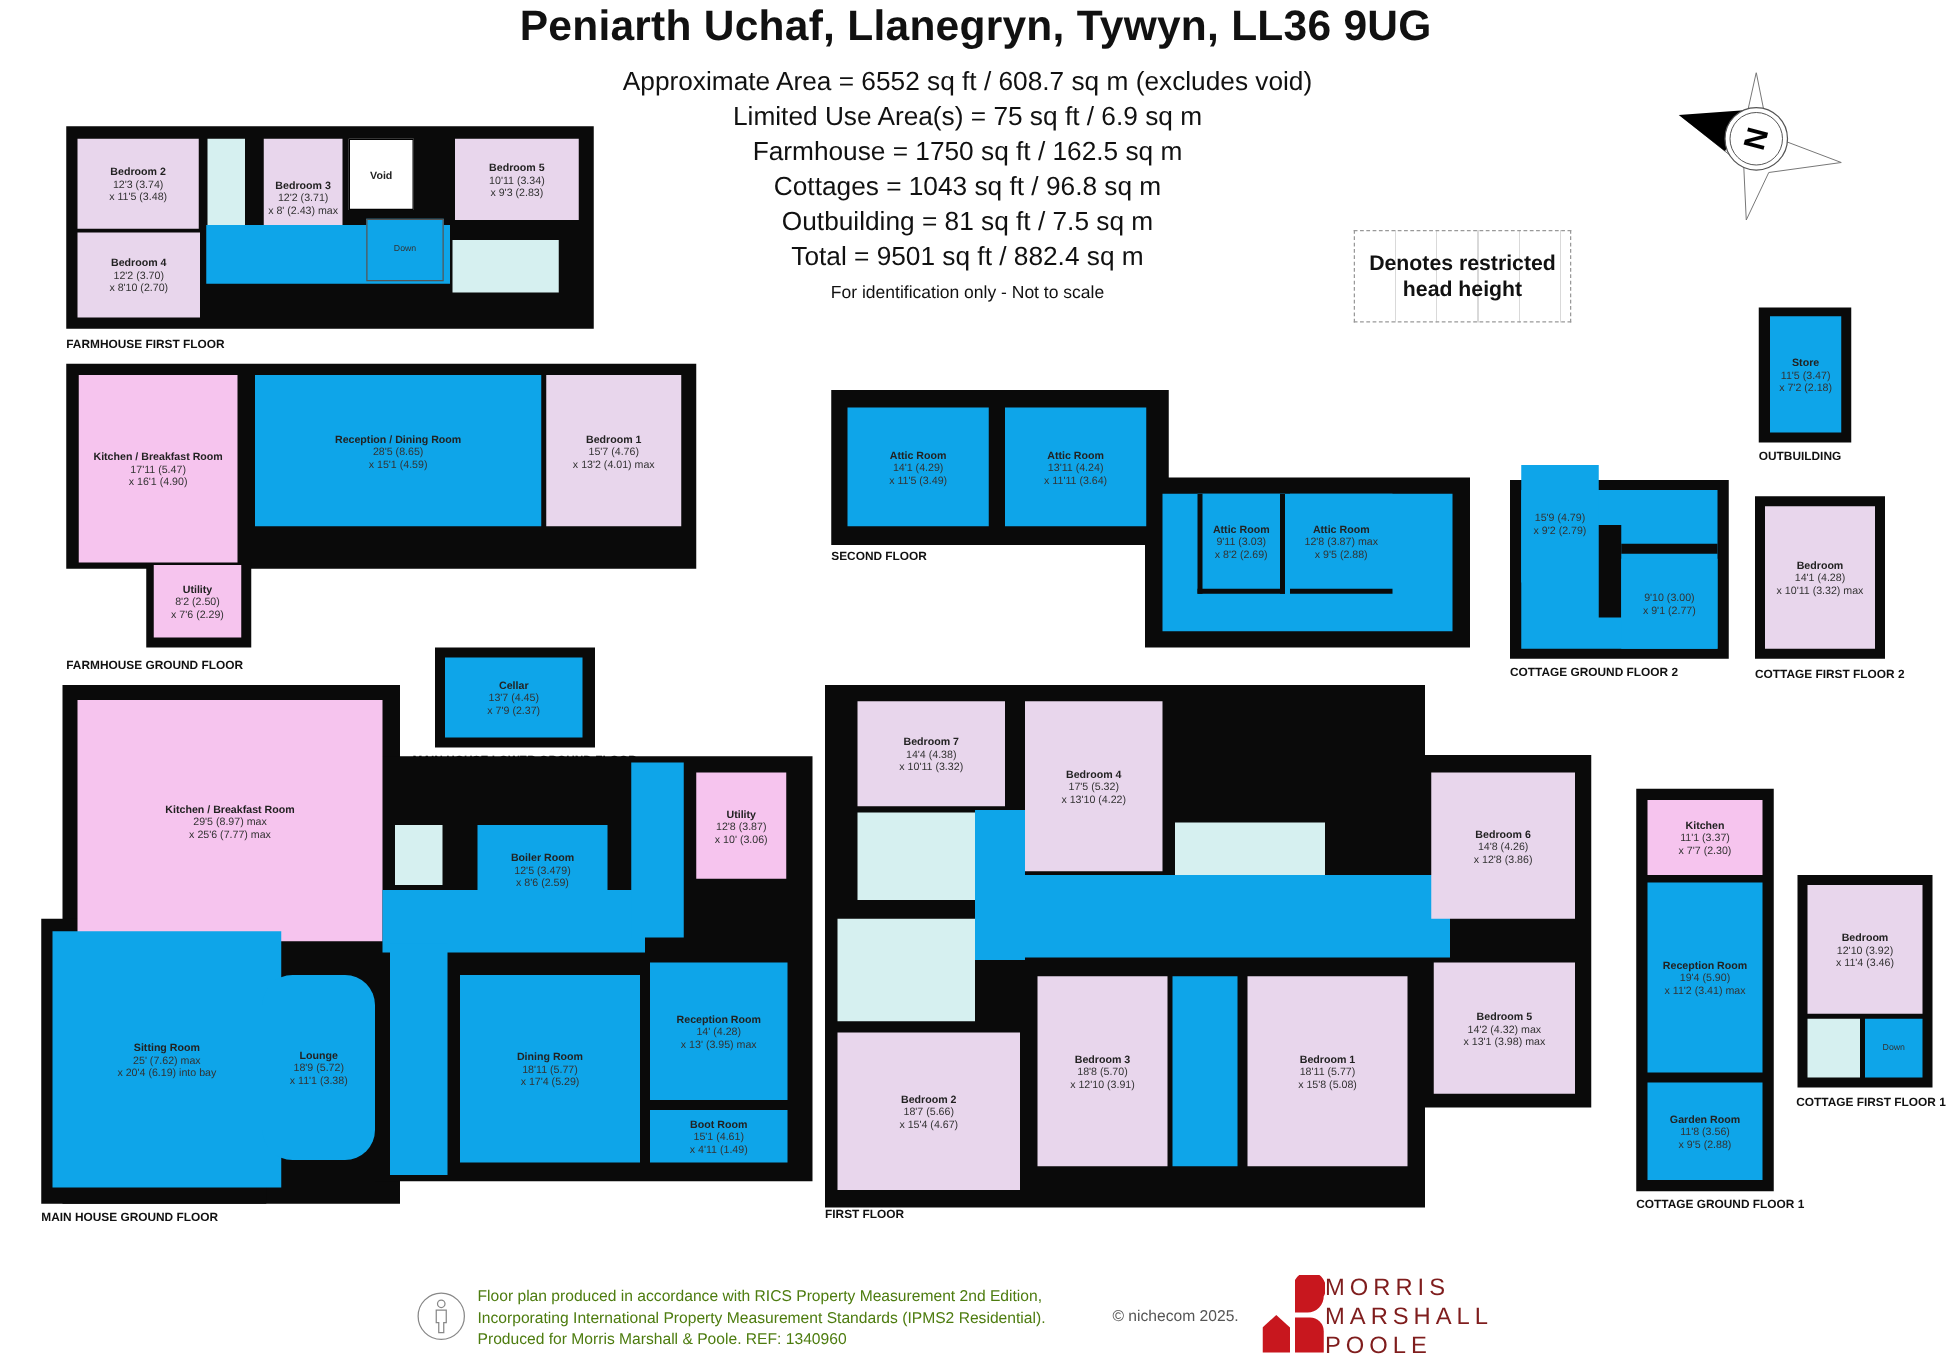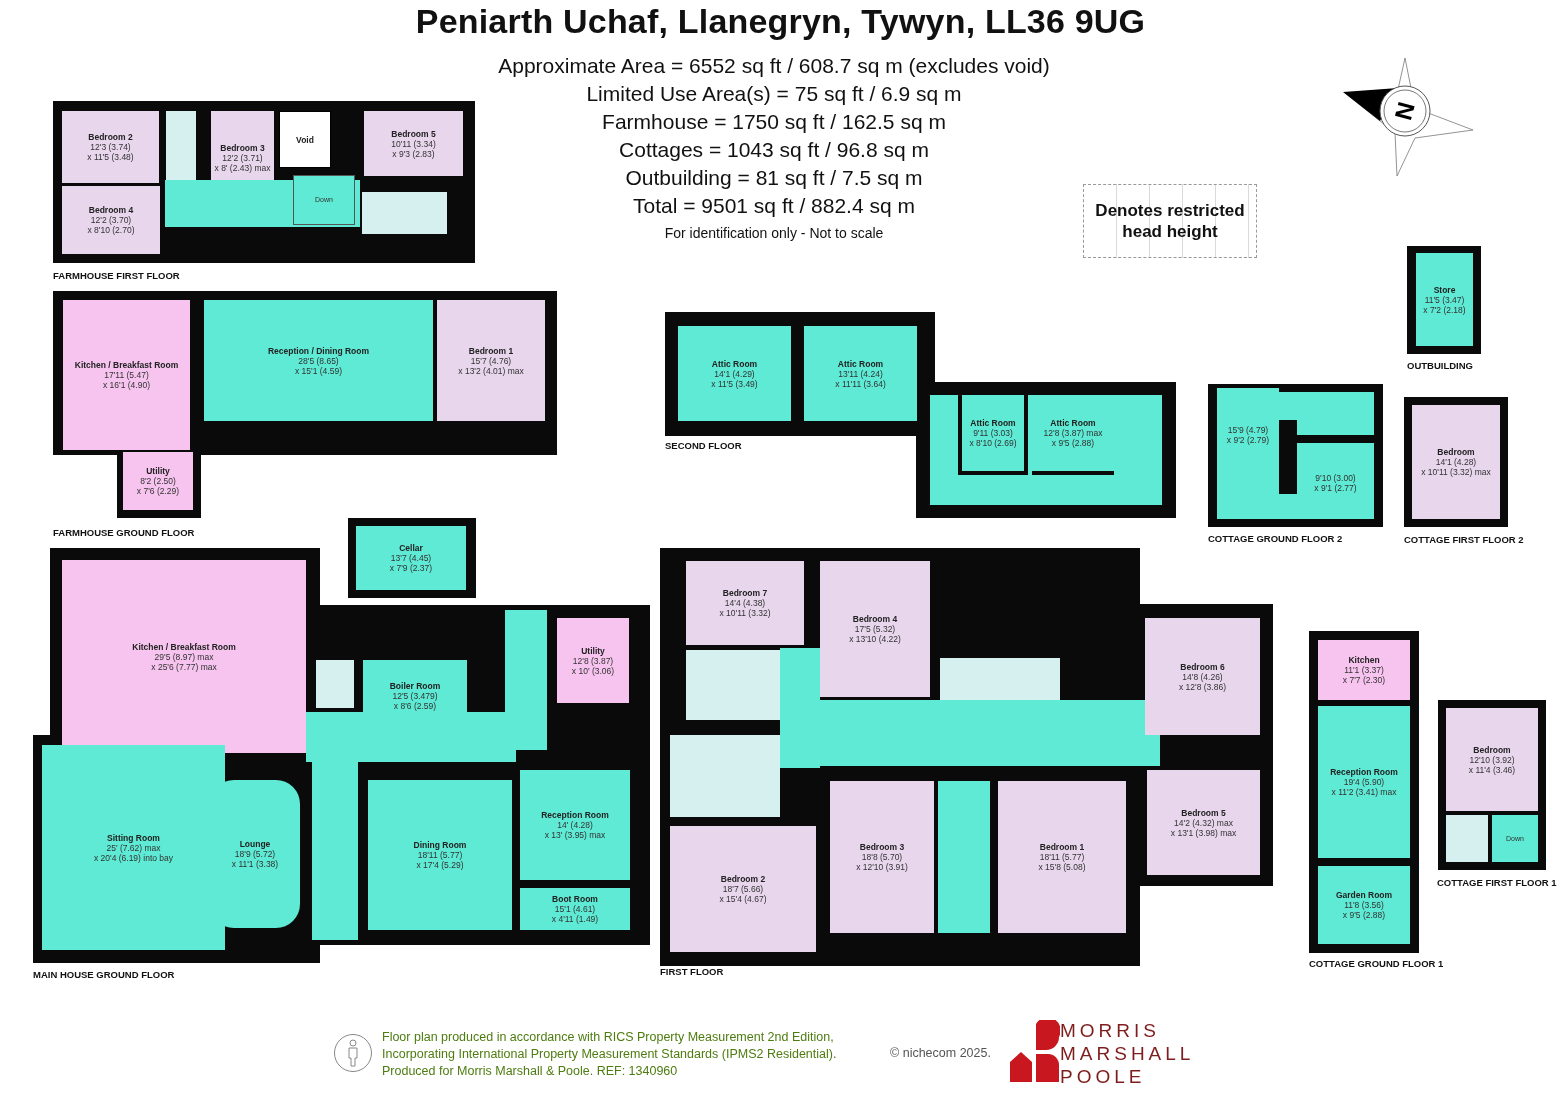--- a/index.html
+++ b/index.html
@@ -9,21 +9,21 @@
   .areas { left:374px; width:800px; top:52px; text-align:center; font-size:21px; line-height:28px; }
   .areas div { white-space:nowrap; }
   .areas .note { font-size:14px; line-height:22px; margin-top:2px; }
   .legend { left:1083px; top:184px; width:174px; height:74px; border:1px dashed #999; box-sizing:border-box;
             background-image: repeating-linear-gradient(90deg, transparent 0 32px, rgba(0,0,0,0.15) 32px 33px);
             display:flex; align-items:center; justify-content:center; text-align:center; font-weight:bold; font-size:17px; line-height:21px; }
   
   .wall { background:#0a0a0a; }
   .room { position:absolute; display:flex; flex-direction:column; align-items:center; justify-content:center; text-align:center; font-size:8.5px; line-height:10px; color:#333; box-sizing:border-box; }
   .room .rn { font-weight:bold; font-size:8.5px; color:#222; }
-  .cream { background:#5eead4; }
+  .cream { background:#0ea5e9; }
   .pink { background:#f6c4ee; }
   .lilac { background:#e8d6ec; }
   .blue { background:#d6f0f0; }
   .white { background:#ffffff; }
   .flabel { font-weight:bold; font-size:9.5px; color:#111; white-space:nowrap; }
   .footer-text { left:382px; top:1029px; font-size:12.5px; line-height:17px; color:#4d7c0f; }
   .copy { left:890px; top:1046px; font-size:12.5px; color:#555; }
   .brand { left:1060px; top:1019px; font-size:19px; line-height:23px; letter-spacing:4px; color:#7f1d1d; }
 </style>
 </head>
@@ -122,21 +122,21 @@
 
 <div class="abs wall" style="left:50px; top:548px; width:270px; height:415px;"></div>
 <div class="abs wall" style="left:33px; top:735px; width:180px; height:228px;"></div>
 <div class="abs wall" style="left:300px; top:605px; width:350px; height:340px;"></div>
 <div class="room pink" style="left:62px; top:560px; width:244px; height:193px;">
   <span class="rn">Kitchen / Breakfast Room</span>
   <span>29'5 (8.97) max</span>
   <span>x 25'6 (7.77) max</span>
 </div>
 <div class="room blue" style="left:316px; top:660px; width:38px; height:48px;"></div>
-<div class="room cream" style="left:363px; top:660px; width:104px; height:72px;">
+<div class="room cream" style="left:382px; top:660px; width:104px; height:72px;">
   <span class="rn">Boiler Room</span>
   <span>12'5 (3.479)</span>
   <span>x 8'6 (2.59)</span>
 </div>
 <div class="room pink" style="left:557px; top:618px; width:72px; height:85px;">
   <span class="rn">Utility</span>
   <span>12'8 (3.87)</span>
   <span>x 10' (3.06)</span>
 </div>
 <div class="room cream" style="left:306px; top:712px; width:210px; height:50px;"></div>
@@ -178,40 +178,40 @@
 </div>
 <div class="room cream" style="left:804px; top:326px; width:113px; height:95px;">
   <span class="rn">Attic Room</span>
   <span>13'11 (4.24)</span>
   <span>x 11'11 (3.64)</span>
 </div>
 <div class="room cream" style="left:930px; top:395px; width:232px; height:110px;"></div>
 <div class="room cream" style="left:958px; top:395px; width:70px; height:80px; border-right:4px solid #0a0a0a; border-left:4px solid #0a0a0a; border-bottom:4px solid #0a0a0a;">
   <span class="rn">Attic Room</span>
   <span>9'11 (3.03)</span>
-  <span>x 8'10 (2.69)</span>
+  <span>x 8'2 (2.69)</span>
 </div>
 <div class="room cream" style="left:1032px; top:395px; width:82px; height:80px; border-bottom:4px solid #0a0a0a;">
   <span class="rn">Attic Room</span>
   <span>12'8 (3.87) max</span>
   <span>x 9'5 (2.88)</span>
 </div>
 <div class="abs flabel" style="left:665px; top:440px;">SECOND FLOOR</div>
 
 <div class="abs wall" style="left:1407px; top:246px; width:74px; height:108px;"></div>
 <div class="room cream" style="left:1416px; top:253px; width:57px; height:93px;">
   <span class="rn">Store</span>
   <span>11'5 (3.47)</span>
   <span>x 7'2 (2.18)</span>
 </div>
 <div class="abs flabel" style="left:1407px; top:360px;">OUTBUILDING</div>
 
 <div class="abs wall" style="left:1208px; top:384px; width:175px; height:143px;"></div>
 <div class="room cream" style="left:1217px; top:392px; width:157px; height:127px;"></div>
-<div class="room cream" style="left:1217px; top:388px; width:62px; height:94px;">
+<div class="room cream" style="left:1217px; top:372px; width:62px; height:94px;">
   <span>15'9 (4.79)</span>
   <span>x 9'2 (2.79)</span>
 </div>
 <div class="abs wall" style="left:1279px; top:420px; width:18px; height:74px;"></div>
 <div class="abs wall" style="left:1297px; top:435px; width:77px; height:8px;"></div>
 <div class="room cream" style="left:1297px; top:447px; width:77px; height:72px;">
   <span>9'10 (3.00)</span>
   <span>x 9'1 (2.77)</span>
 </div>
 <div class="abs flabel" style="left:1208px; top:533px;">COTTAGE GROUND FLOOR 2</div>

